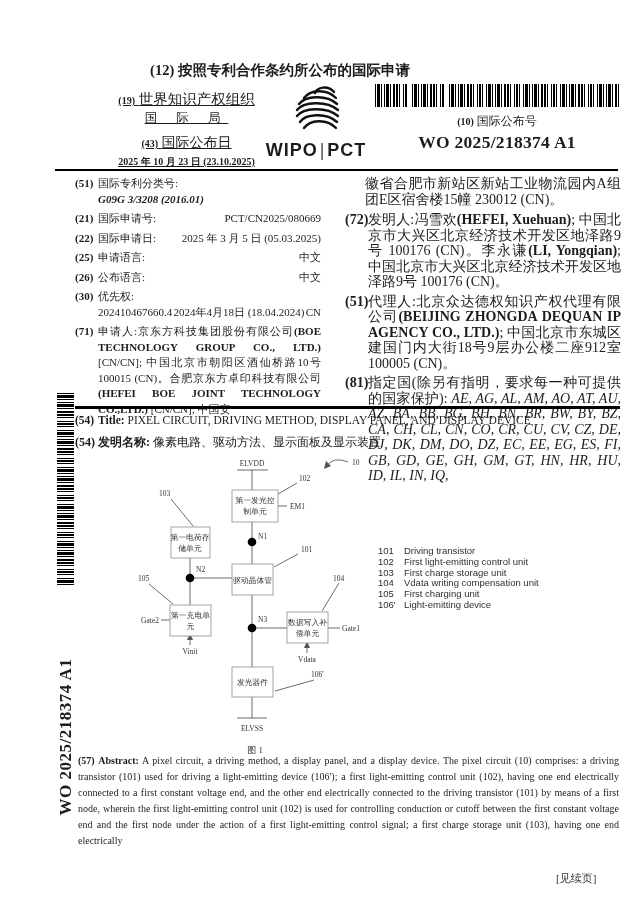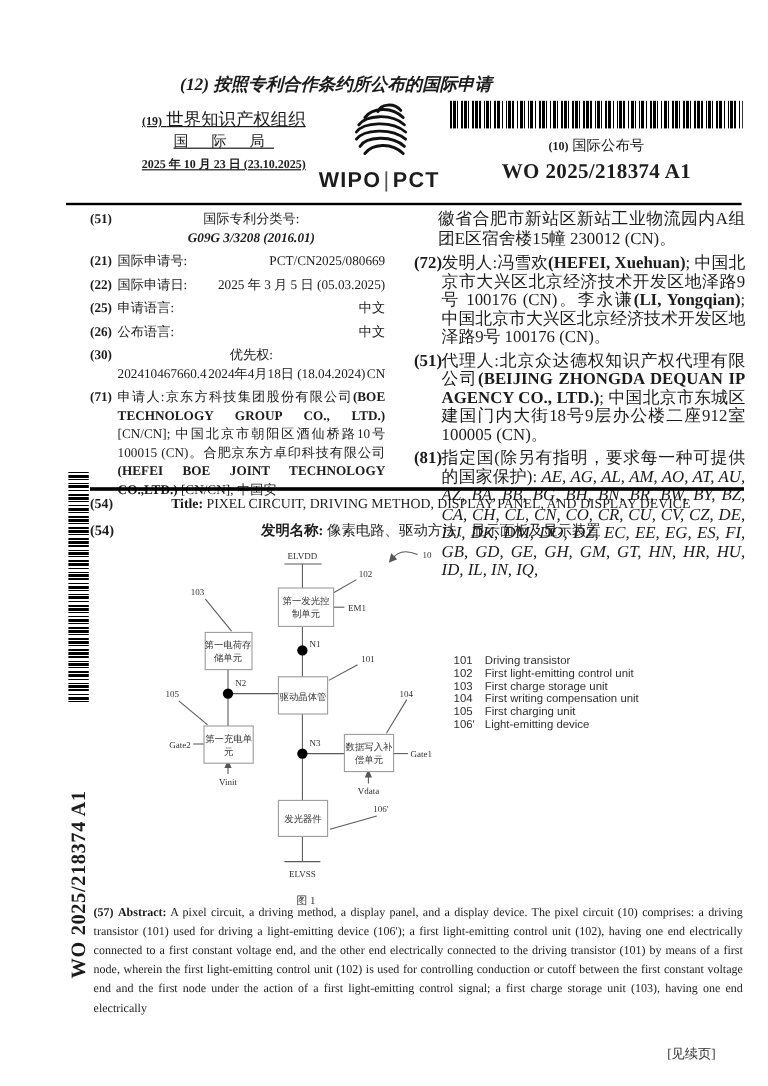--- a/index.html
+++ b/index.html
@@ -6,21 +6,21 @@
   .page{
     position:relative; width:640px; height:905px; background:#ffffff;
     font-family:"Liberation Serif", serif; color:#1c1c1c; overflow:hidden;
     margin:0 auto;
   }
   .abs{position:absolute;}
   .b{font-weight:bold;}
   .i{font-style:italic;}
   .code-sm{font-weight:bold; font-size:10px;}
   
-  .doc12{left:60px; top:61px; width:440px; text-align:center; font-size:14.5px; font-weight:bold;font-style:italic;}
+  .doc12{left:60px; top:61px; width:440px; text-align:center; font-size:14.5px; font-weight:bold;}
   .org-block{left:84px; top:90px; width:205px; text-align:center;text-decoration:underline;}
   .org-line1{font-size:14.5px;}
   .org-line2{font-size:12.5px; letter-spacing:8px; margin-top:1px;}
   .pubdate-label{font-size:14px; margin-top:7px;}
   .pubdate-value{font-size:10px; font-weight:bold; margin-top:3px; white-space:nowrap;}
   .logo-svg{left:288px; top:84px;}
   .logo-text{left:256px; top:140px; width:120px; text-align:center;
     font-family:"Liberation Sans", sans-serif; font-weight:bold; font-size:18px; letter-spacing:1px;}
   .logo-sep{font-weight:normal; color:#555; padding:0 2px;}
   .hdr-right{left:375px; top:84px; width:244px; text-align:center;}
@@ -31,21 +31,21 @@
       #000 11.5px 14px, #fff 14px 15px, #000 15px 16px, #fff 16px 18.5px);}
   .pubno-label{font-size:12px; margin-top:6px;}
   .pubno-value{font-size:17.5px; font-weight:bold; margin-top:2px; letter-spacing:0.3px;}
   .rule1{left:55px; top:169px; width:563px; height:2px; background:#000;}
   .rule2{left:75px; top:406px; width:545px; height:2.5px; background:#000;}
   
   .colL{left:75px; top:176px; width:246px; font-size:11px; line-height:15.5px;}
   .colR{left:345px; top:176px; width:276px; font-size:14px; line-height:15.5px;}
   .frow{display:flex; margin-bottom:4px;}
   .fcode{width:23px; flex:none; font-weight:bold;}
-  .fbody{flex:1;text-align:center;}
+  .fbody{flex:1;}
   .spread{display:flex; justify-content:space-between;}
   .just{text-align:justify;}
   .cont-par{margin-left:20px; margin-bottom:5px;}
   
   .title-block{left:75px; top:413px; width:545px; font-size:11.5px; line-height:15px;}
   .title-block .frow{margin-bottom:7px;}
   .title-zh{font-size:12px;}
   
   .fig-svg{left:85px; top:455px;}
   .legend{left:378px; top:546px; font-family:"Liberation Sans", sans-serif;
@@ -75,20 +75,24 @@
 <div class="page">
 
   <div class="abs doc12">(12) 按照专利合作条约所公布的国际申请</div>
 
   <div class="abs org-block">
     <div class="org-line1">
       <span class="code-sm">(19)</span>
       <span>世界知识产权组织</span>
     </div>
     <div class="org-line2">国 际 局</div>
+    <div class="pubdate-label">
+      <span class="code-sm">(43)</span>
+      <span>国际公布日</span>
+    </div>
     <div class="pubdate-value">2025 年 10 月 23 日 (23.10.2025)</div>
   </div>
 
   <svg class="abs logo-svg" width="56" height="54" viewBox="0 0 56 54">
     <g fill="none" stroke="#111" stroke-width="2.4" stroke-linecap="round">
       <path d="M46 8 C40 1 29 3 27 9"></path>
       <path d="M48 14 C38 4 22 6 16 14"></path>
       <path d="M49 20 C38 10 17 12 11 20"></path>
       <path d="M50 26 C38 16 15 18 9 26"></path>
       <path d="M50 32 C38 22 15 24 9 32"></path>
@@ -285,21 +289,21 @@
     <div class="lrow">
       <span class="lnum">102</span>
       <span>First light-emitting control unit</span>
     </div>
     <div class="lrow">
       <span class="lnum">103</span>
       <span>First charge storage unit</span>
     </div>
     <div class="lrow">
       <span class="lnum">104</span>
-      <span>First writing compensation unit</span>
+      <span>Vdata writing compensation unit</span>
     </div>
     <div class="lrow">
       <span class="lnum">105</span>
       <span>First charging unit</span>
     </div>
     <div class="lrow">
       <span class="lnum">106'</span>
       <span>Light-emitting device</span>
     </div>
   </div>

